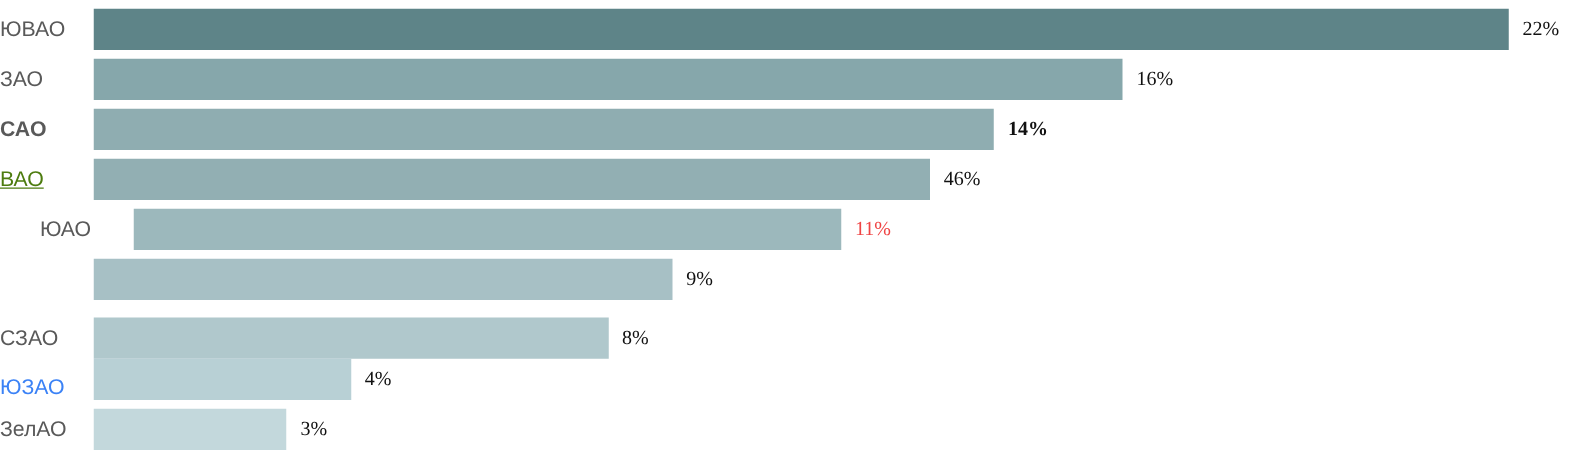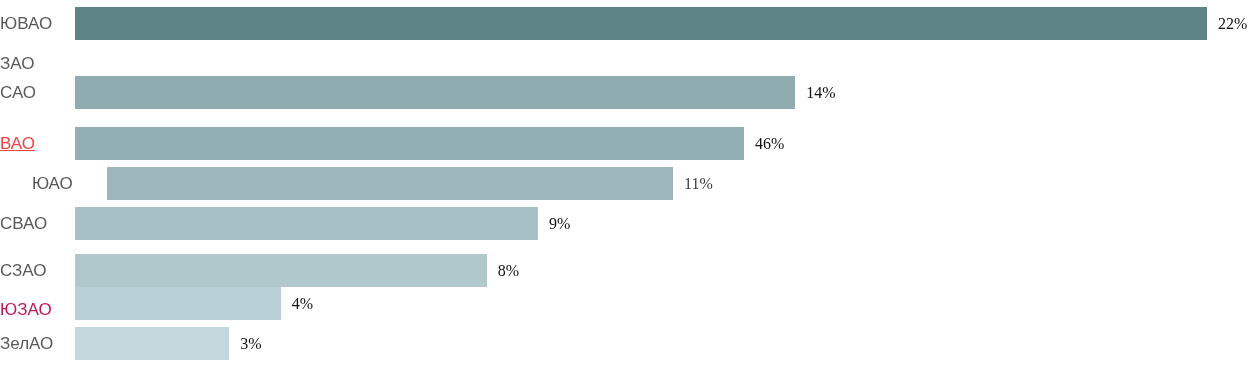--- a/index.html
+++ b/index.html
@@ -67,64 +67,67 @@
   <div class="row" style="top:7px;">
     <span class="cat-label" style="color: rgb(89, 89, 89);">ЮВАО</span>
     <span class="bar-wrap">
       <span class="bar" style="width:1132px;background:#5e8488;"></span>
       <span class="val-label" style="color: rgb(17, 17, 17);">22%</span>
     </span>
   </div>
 
   <div class="row" style="top:47px;">
     <span class="cat-label" style="color: rgb(89, 89, 89);">ЗАО</span>
+    <span class="bar-wrap">
+      <span class="bar" style="width: 823.273px; background: rgb(134, 167, 171);"></span>
+      <span class="val-label" style="color: rgb(17, 17, 17);">16%</span>
+    </span>
   </div>
 
-  <div class="row" style="top:76px;">
+  <div class="row" style="top:87px;font-weight:bold;">
     <span class="cat-label" style="color: rgb(89, 89, 89);">САО</span>
     <span class="bar-wrap">
       <span class="bar" style="width: 720.364px; background: rgb(143, 173, 177);"></span>
       <span class="val-label" style="color: rgb(17, 17, 17);">14%</span>
     </span>
   </div>
 
   <div class="row" style="top:127px;">
-    <span class="cat-label" style="color: #ef4444; text-decoration: underline;">ВАО</span>
+    <span class="cat-label" style="color: #4d7c0f; text-decoration: underline;">ВАО</span>
     <span class="bar-wrap">
       <span class="bar" style="width: 668.909px; background: rgb(146, 175, 179);"></span>
       <span class="val-label" style="color: rgb(17, 17, 17);">46%</span>
     </span>
   </div>
 
   <div class="row" style="top:167px;margin-left:32px;">
     <span class="cat-label" style="color: rgb(89, 89, 89);">ЮАО</span>
     <span class="bar-wrap">
       <span class="bar" style="width: 566px; background: rgb(156, 184, 188);"></span>
-      <span class="val-label" style="color: #404040;">11%</span>
+      <span class="val-label" style="color: #ef4444;">11%</span>
     </span>
   </div>
 
   <div class="row" style="top:207px;">
-    <span class="cat-label" style="color: rgb(89, 89, 89);">СВАО</span>
     <span class="bar-wrap">
       <span class="bar" style="width: 463.091px; background: rgb(167, 192, 197);"></span>
       <span class="val-label" style="color: rgb(17, 17, 17);">9%</span>
     </span>
   </div>
 
   <div class="row" style="top:254px;">
     <span class="cat-label" style="color: rgb(89, 89, 89);">СЗАО</span>
     <span class="bar-wrap">
       <span class="bar" style="width: 411.636px; background: rgb(176, 200, 204);"></span>
       <span class="val-label" style="color: rgb(17, 17, 17);">8%</span>
     </span>
   </div>
 
   <div class="row" style="top:287px;">
-    <span class="cat-label" style="color: #be185d; margin-top: 12px;">ЮЗАО</span>
+    <span class="cat-label" style="color: #3b82f6; margin-top: 12px;">ЮЗАО</span>
     <span class="bar-wrap">
       <span class="bar" style="width: 205.818px; background: rgb(184, 208, 213);"></span>
       <span class="val-label" style="color: rgb(17, 17, 17);">4%</span>
     </span>
   </div>
 
   <div class="row" style="top:327px;">
     <span class="cat-label" style="color: rgb(89, 89, 89);">ЗелАО</span>
     <span class="bar-wrap">
       <span class="bar" style="width: 154.364px; background: rgb(195, 216, 220);"></span>

